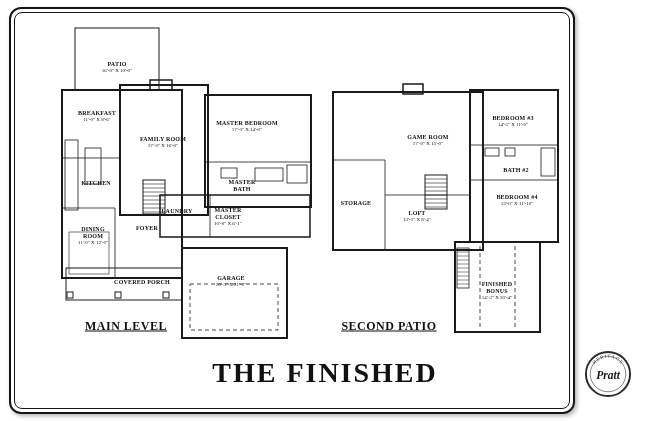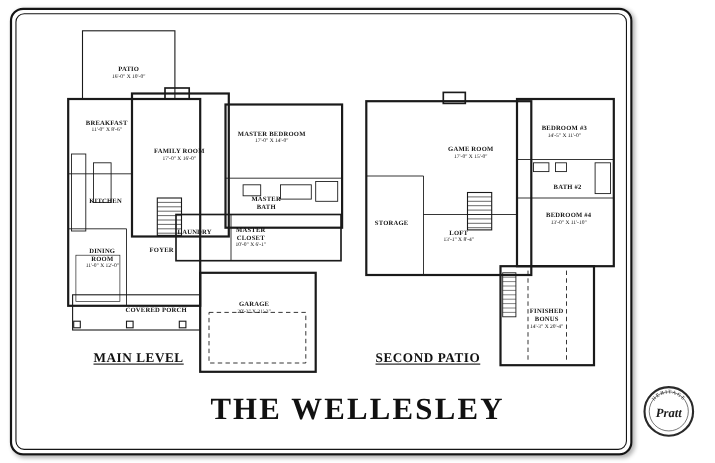--- a/index.html
+++ b/index.html
@@ -139,21 +139,21 @@
     <div class="rname">LOFT</div>
     <div class="rdims">13'-1" X 8'-4"</div>
   </div>
   <div class="room-label" style="left:497px;top:291px;">
     <div class="rname wrap w34">FINISHED BONUS</div>
     <div class="rdims">14'-3" X 20'-4"</div>
   </div>
 
   <div class="level-title" style="left:126px;top:326px;">MAIN LEVEL</div>
   <div class="level-title" style="left:389px;top:326px;">SECOND PATIO</div>
-  <div class="plan-title">THE WELLESLEY</div>
+  <div class="plan-title">THE FINISHED</div>
 
   <svg class="logo" viewBox="0 0 50 50">
     <circle cx="25" cy="25" r="23" fill="#ffffff" stroke="#2a2a2a" stroke-width="2"></circle>
     <circle cx="25" cy="25" r="18.5" fill="none" stroke="#2a2a2a" stroke-width="0.6"></circle>
     <path id="logoArcTop" d="M 8,25 A 17,17 0 0 1 42,25" fill="none"></path>
     <text font-size="5" font-family="Liberation Serif, serif" fill="#2a2a2a" letter-spacing="1">
       <textPath href="#logoArcTop" startOffset="50%" text-anchor="middle">HERITAGE</textPath>
     </text>
     <text x="25" y="30" text-anchor="middle" font-size="12" font-style="italic" font-weight="bold" font-family="Liberation Serif, serif" fill="#1a1a1a">Pratt</text>
   </svg>

